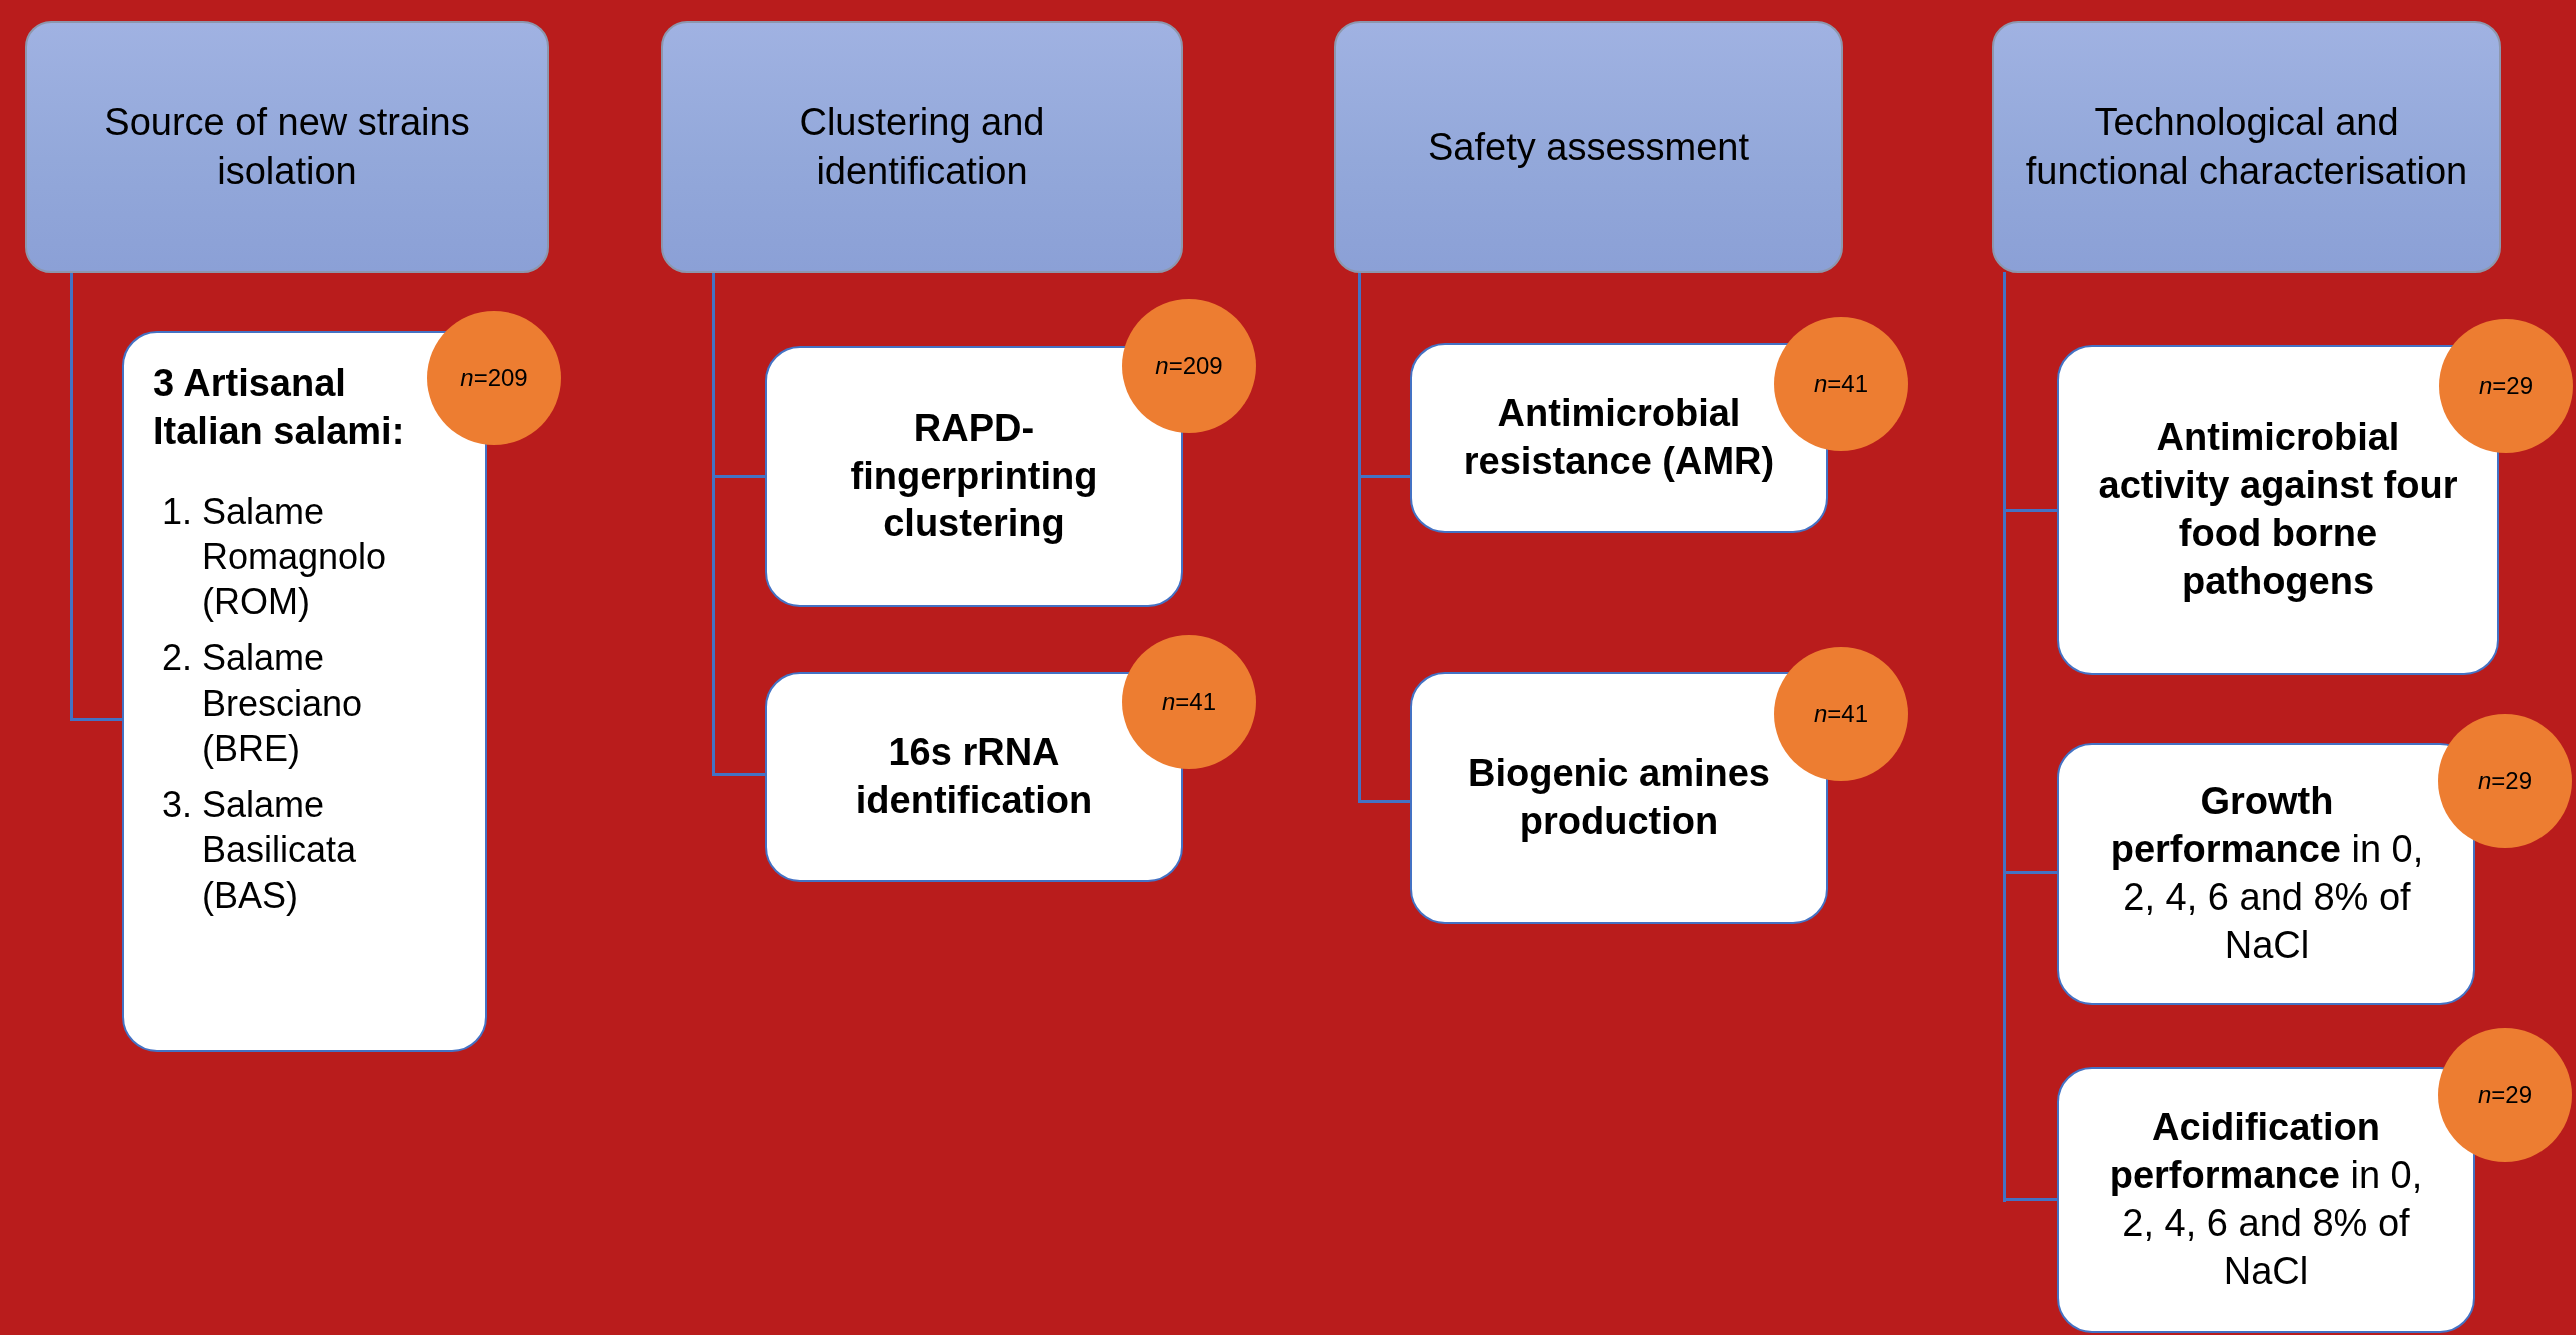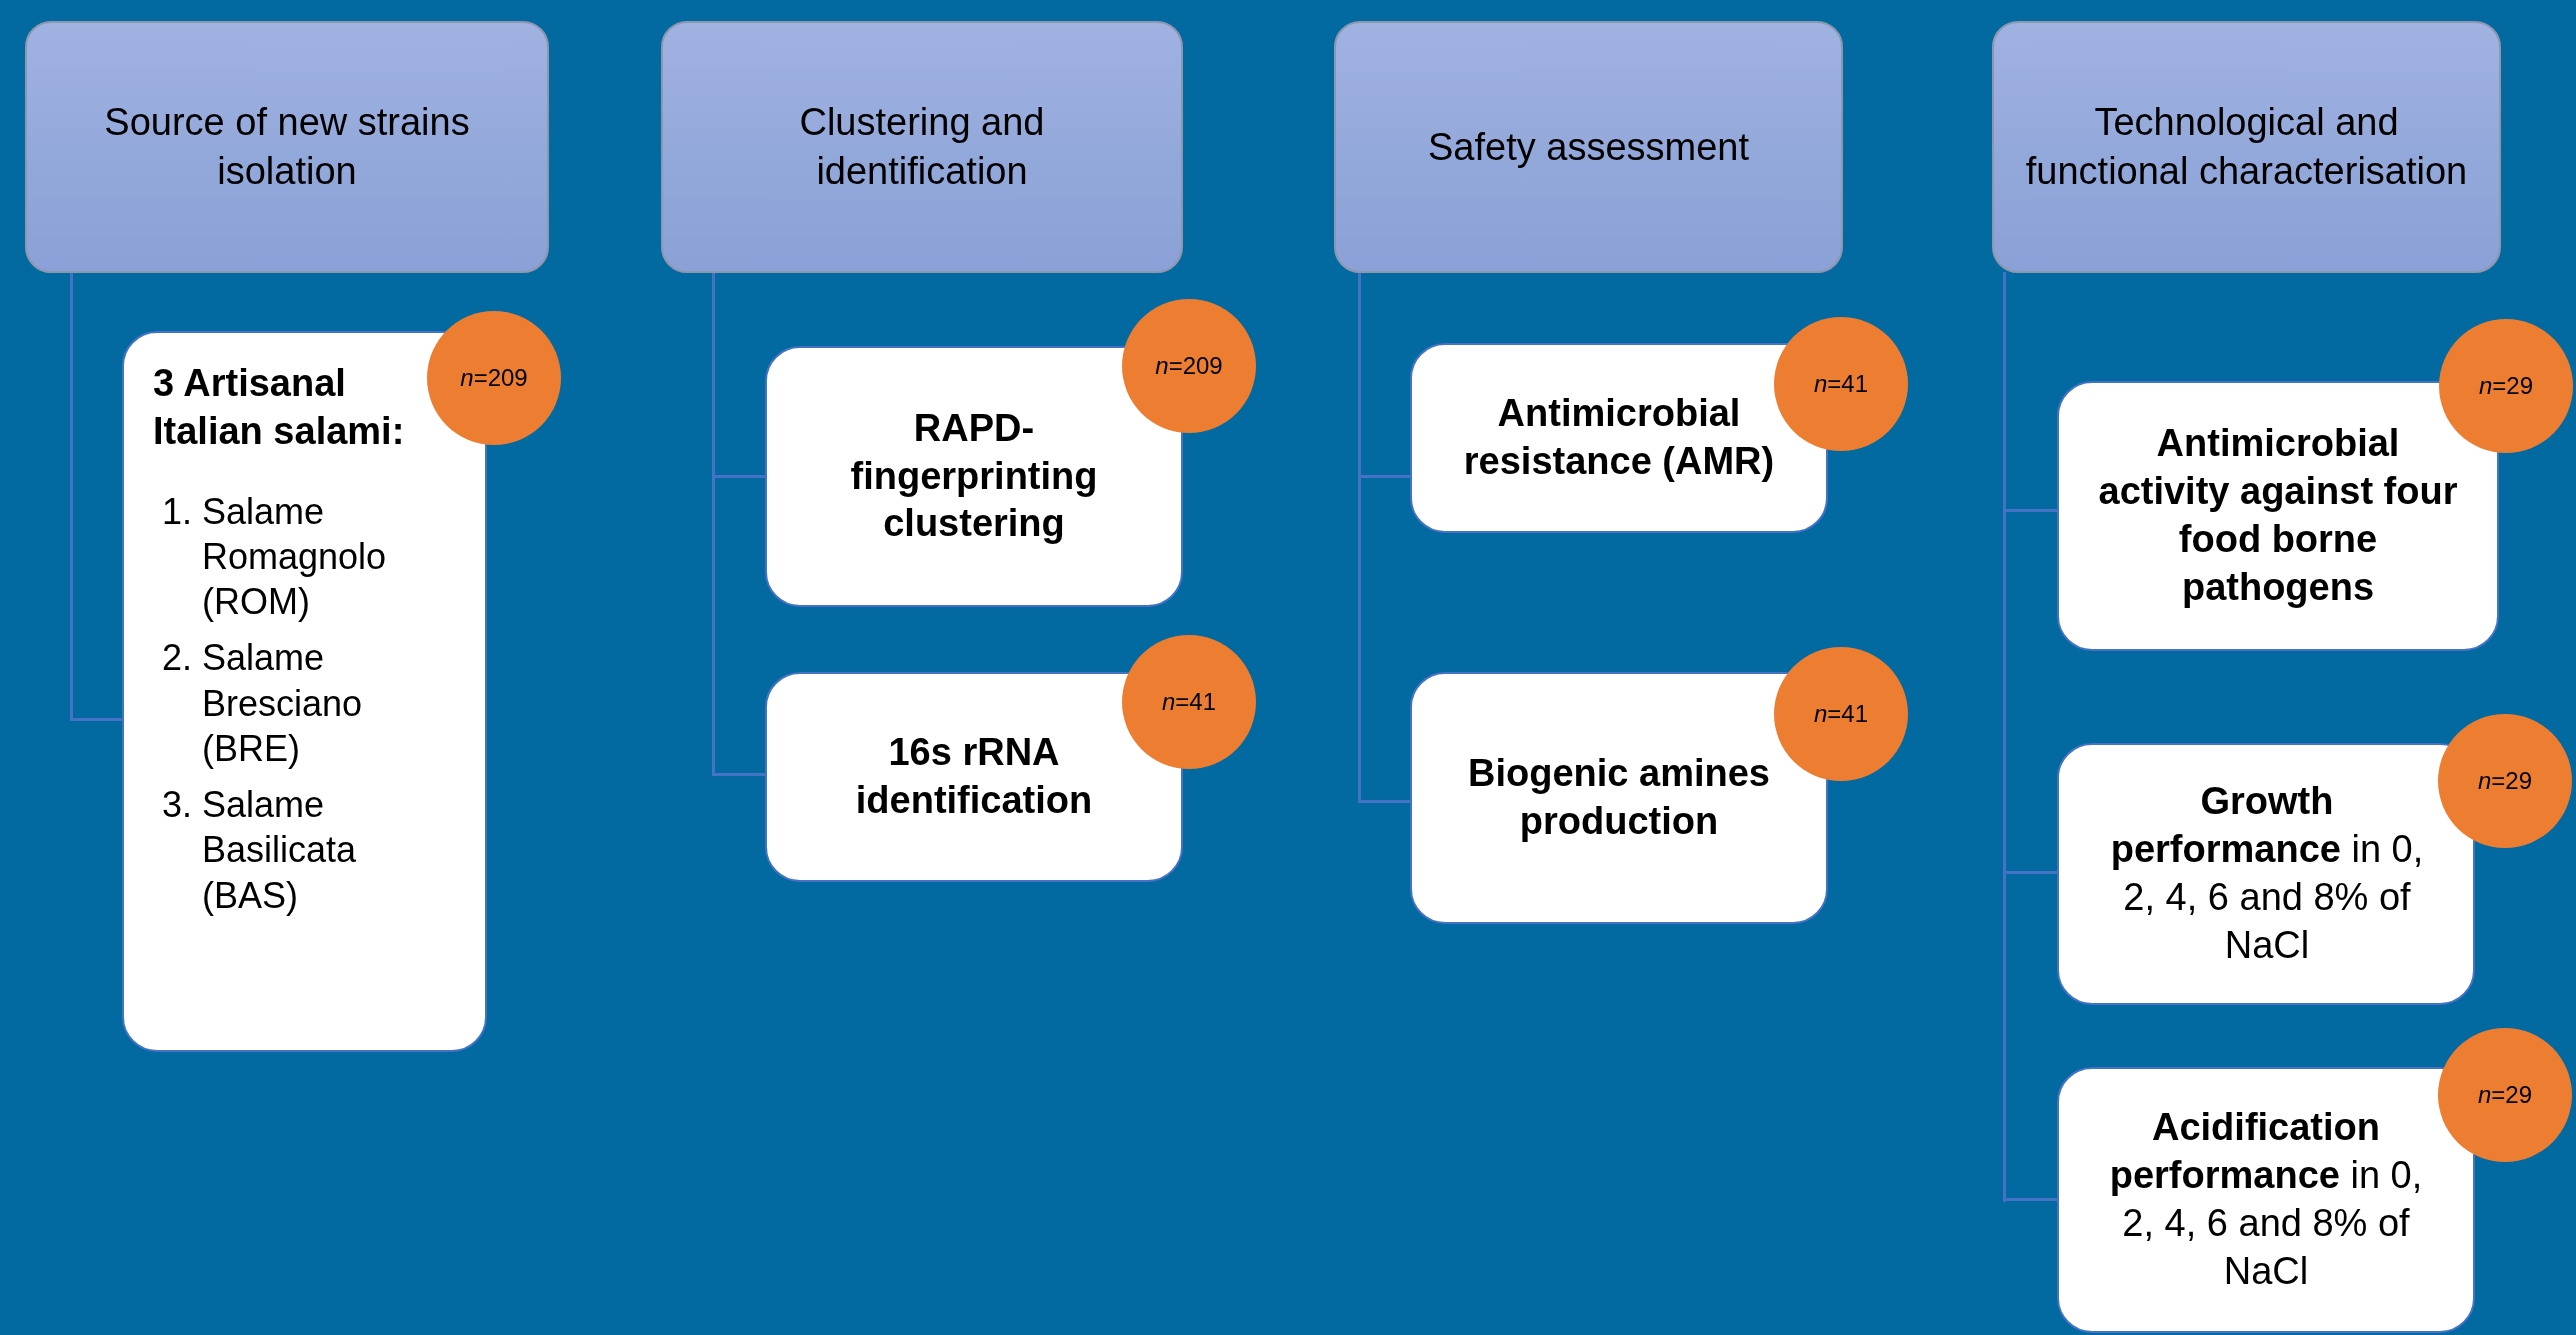--- a/index.html
+++ b/index.html
@@ -1,19 +1,19 @@
 <!DOCTYPE html>
 <html style="font-size:12px"><head>
 <meta charset="utf-8">
 <style>
   html,body{margin:0;padding:0;background:#ffffff;}
   #canvas{
     position:relative;
     width:2576px;height:1336px;
-    background:#0369a1;
+    background:#b91c1c;
     font-family:"Liberation Sans", sans-serif;
     color:#000;
     overflow:hidden;
   }
   .header-box{
     position:absolute;
     box-sizing:border-box;
     background:linear-gradient(180deg,#a0b2e2 0%,#93a8da 55%,#8ba0d6 100%);
     border:2.3px solid #8d97ad;
     border-radius:26px;
@@ -112,21 +112,21 @@
     <span><span class="bold">16s rRNA identification</span><span></span></span>
   </div>
 
   <div class="child-box pad50" style="left:1410px;top:343px;width:418px;height:190px;">
     <span><span class="bold">Antimicrobial resistance (AMR)</span><span></span></span>
   </div>
   <div class="child-box pad50" style="left:1410px;top:672px;width:418px;height:252px;">
     <span><span class="bold">Biogenic amines production</span><span></span></span>
   </div>
 
-  <div class="child-box pad50" style="left:2057px;top:345px;width:442px;height:270px;margin-top:36px;">
+  <div class="child-box pad50" style="left:2057px;top:345px;width:442px;height:330px;">
     <span><span class="bold">Antimicrobial activity against four food borne pathogens</span><span></span></span>
   </div>
   <div class="child-box pad50" style="left:2057px;top:743px;width:418px;height:262px;padding-left:40px;">
     <span><span class="bold">Growth performance</span><span> in 0, 2, 4, 6 and 8% of NaCl</span></span>
   </div>
   <div class="child-box pad50" style="left:2057px;top:1067px;width:418px;height:266px;">
     <span><span class="bold">Acidification performance</span><span> in 0, 2, 4, 6 and 8% of NaCl</span></span>
   </div>
 
   <div class="badge" style="left:427px;top:311px;">

